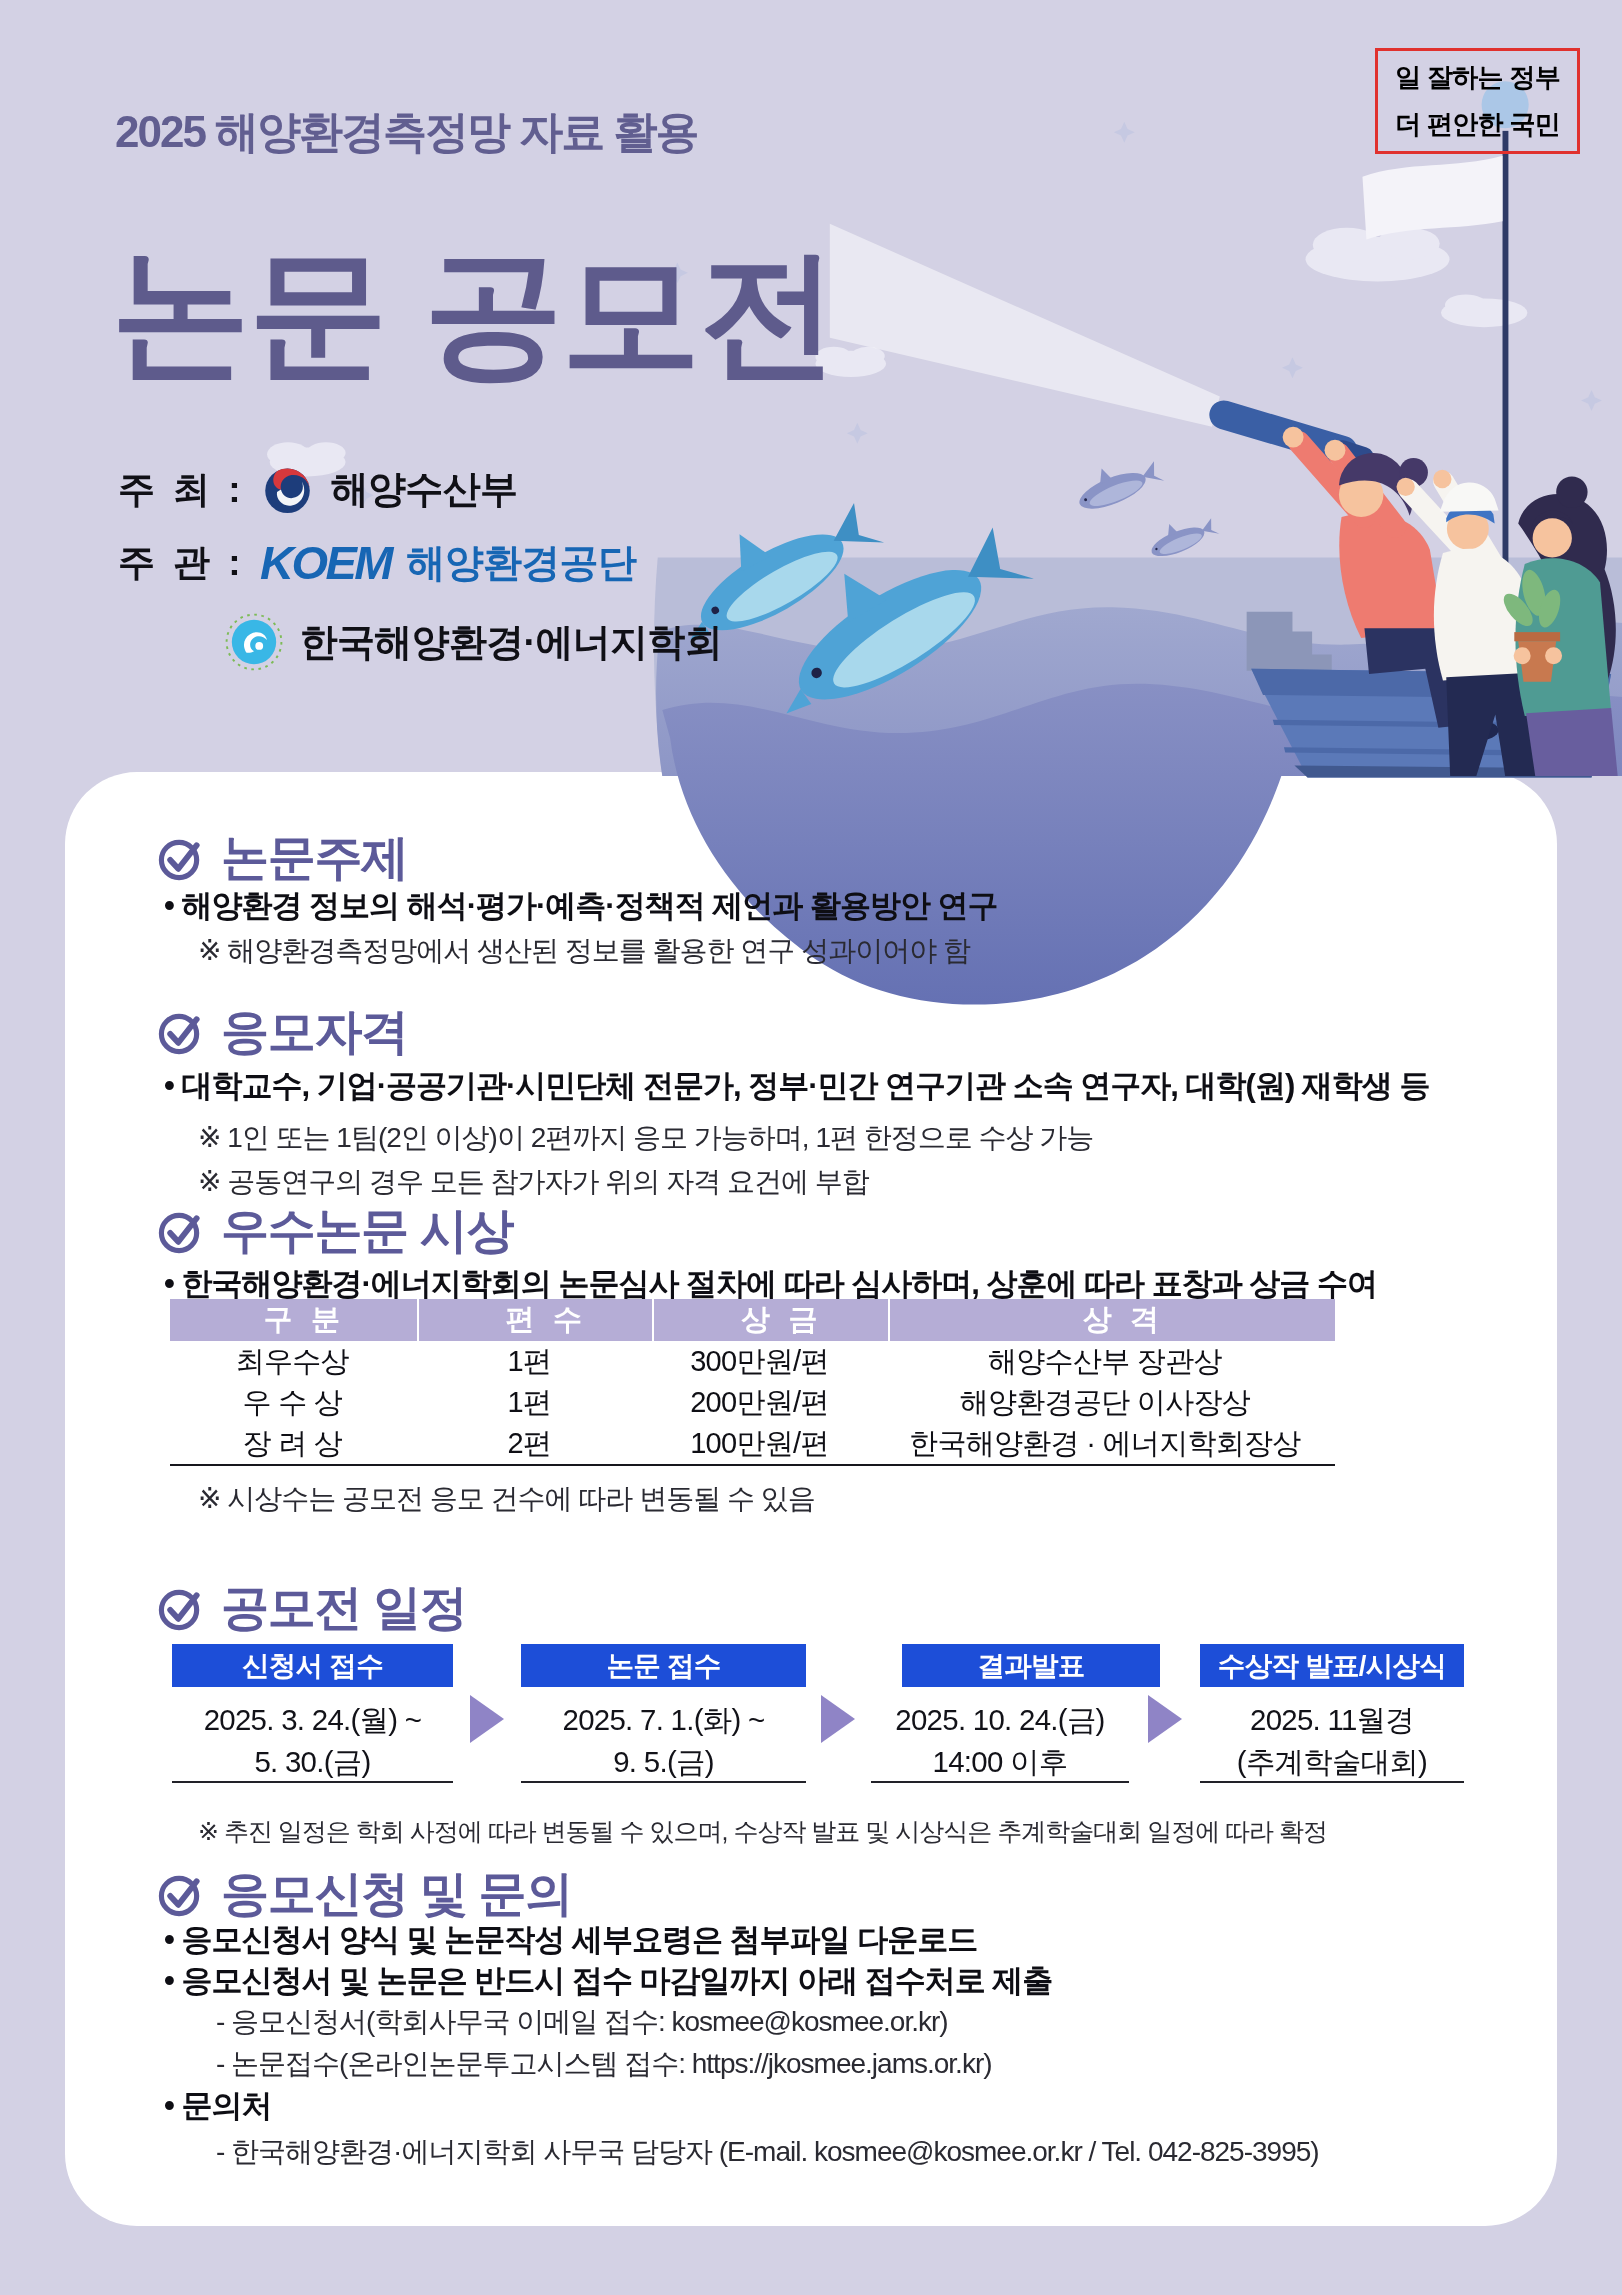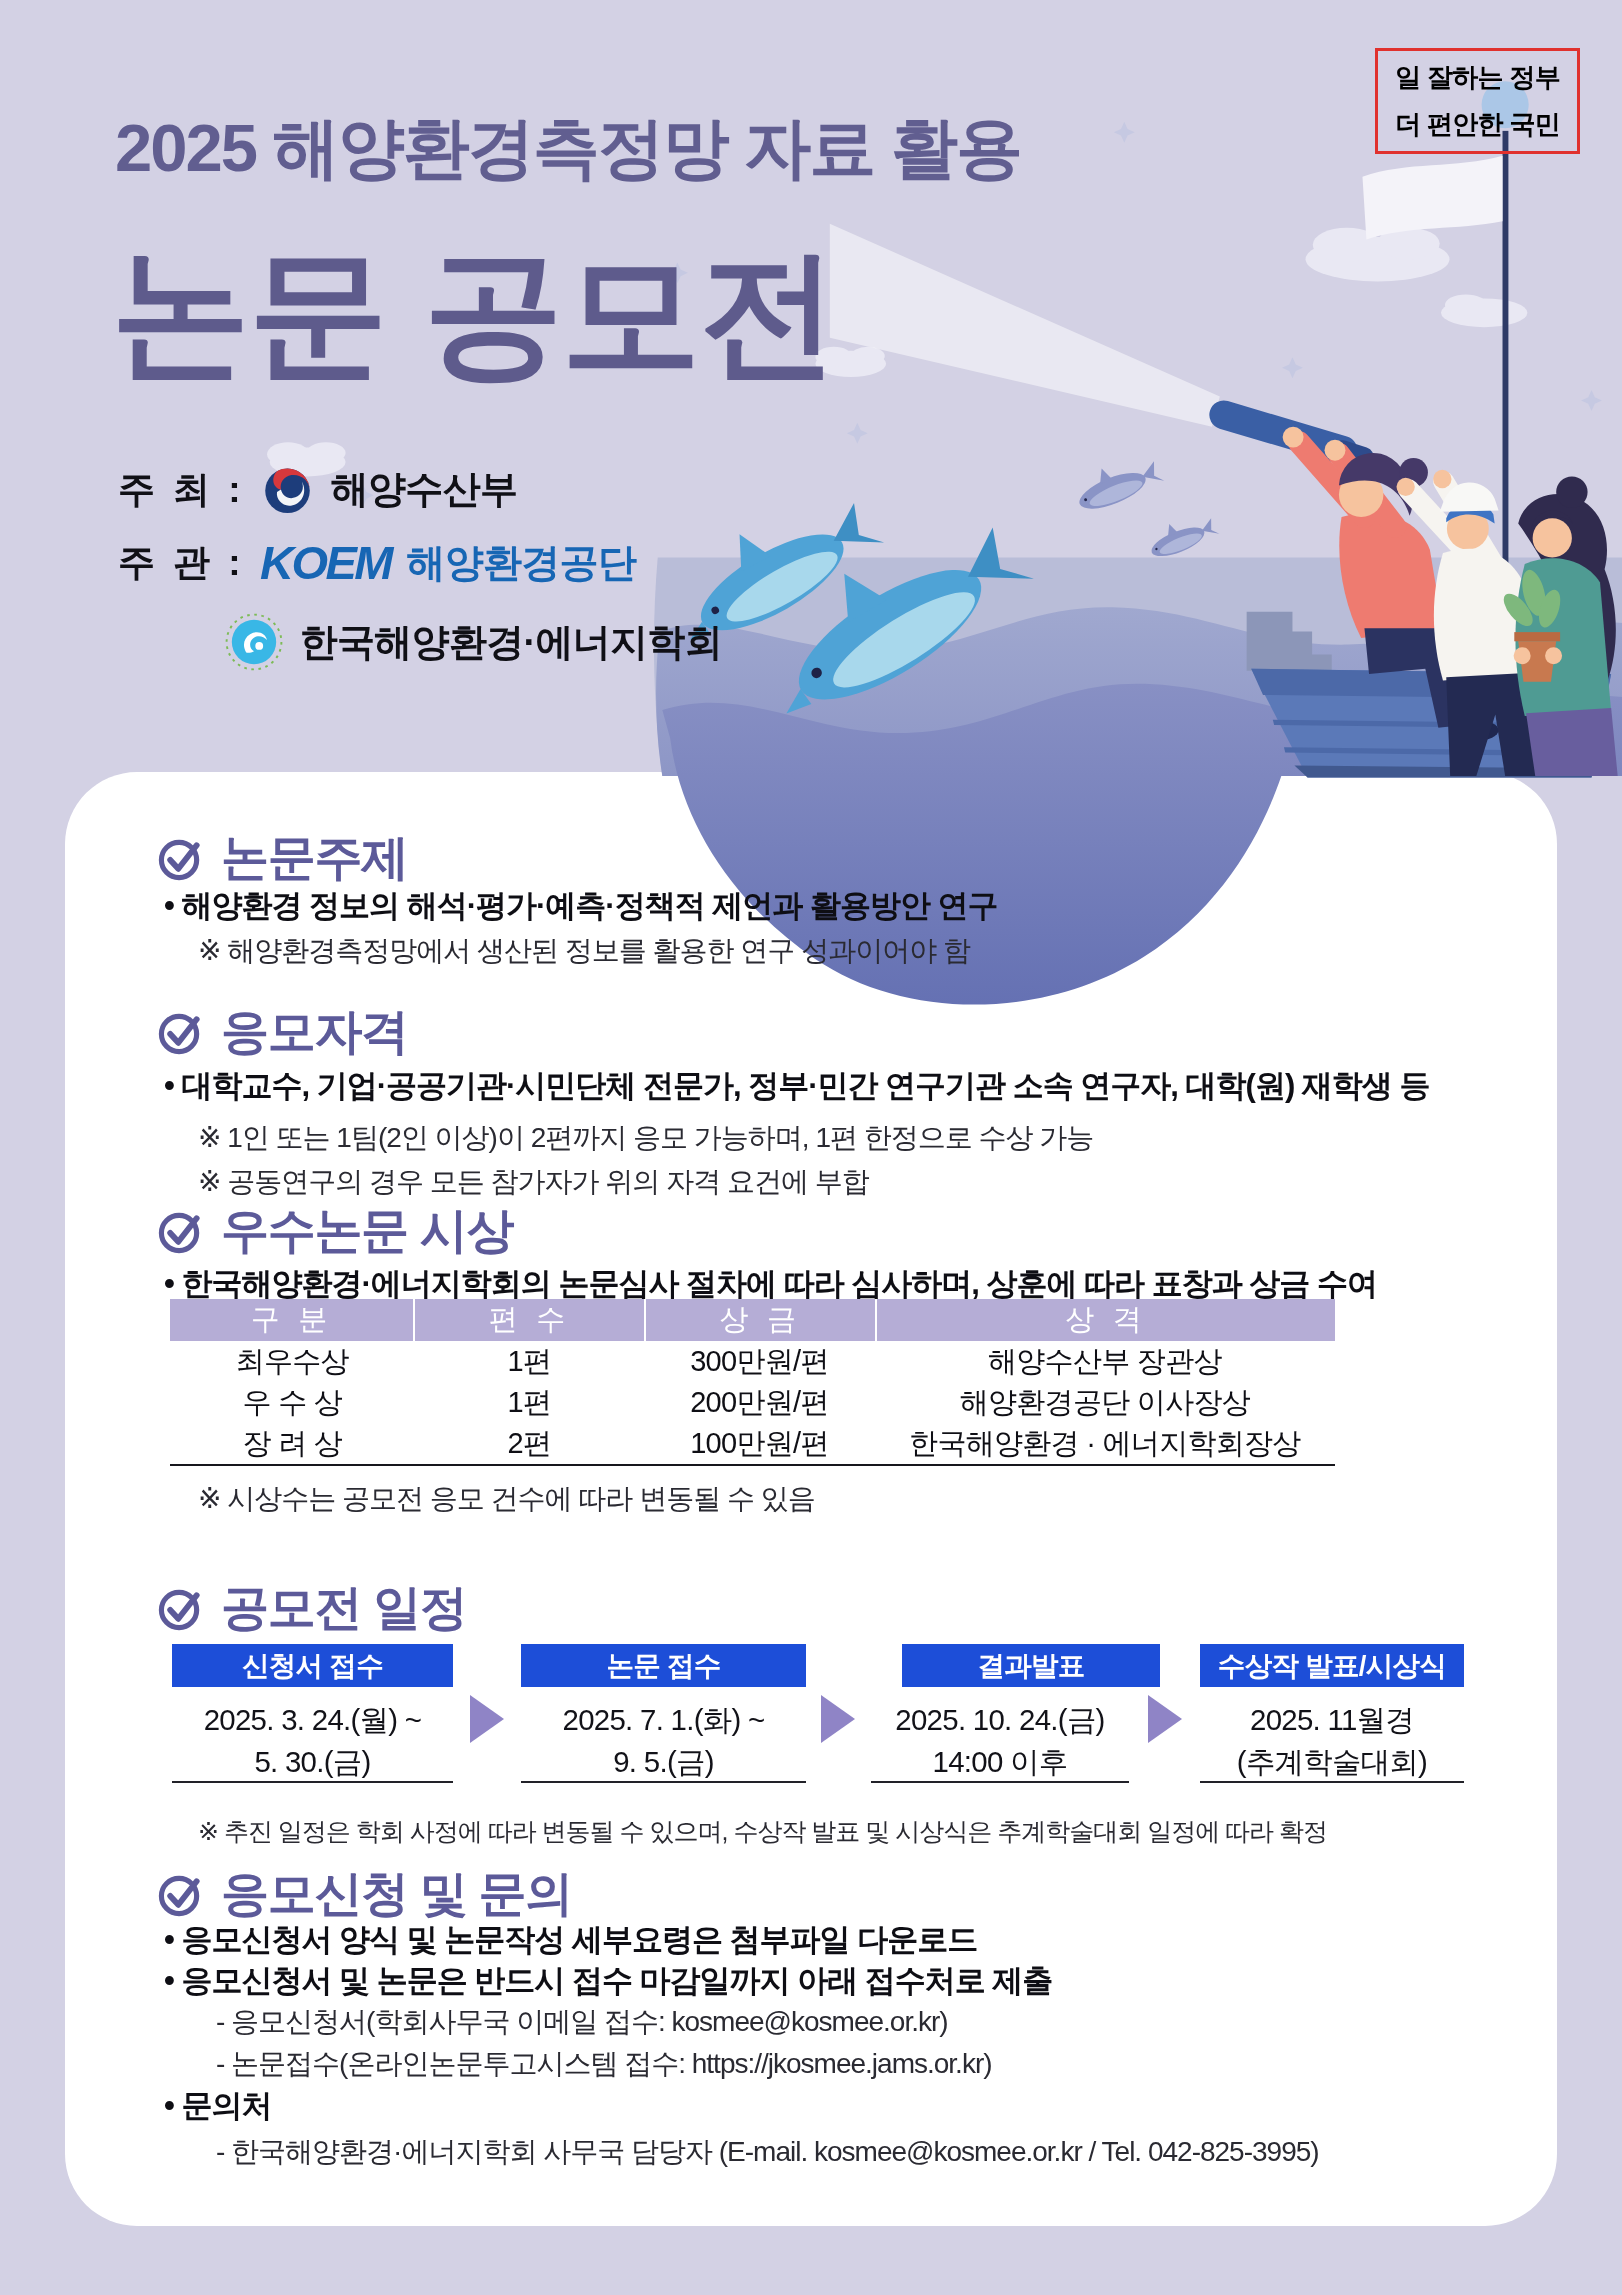--- a/index.html
+++ b/index.html
@@ -21,21 +21,21 @@
   .illu{position:absolute;left:0;top:0;width:1623px;height:1047px;z-index:2;pointer-events:none;}
 
   
   .hdr{position:absolute;z-index:3;white-space:nowrap;}
   .badge{
     top:48px;right:43px;
     border:3.3px solid #E0312E;
     padding:9.2px 17px;display:flex;gap:11.8px;align-items:center;
     font-size:26px;font-weight:900;letter-spacing:-0.7px;flex-direction:column;
   }
-  .subtitle{left:115px;top:103px;font-size:67px;font-weight:800;color:#615E90;letter-spacing:-2px;}
+  .subtitle{left:115px;top:103px;font-size:44px;font-weight:800;color:#615E90;letter-spacing:-2px;}
   .title{left:111px;top:221px;font-size:139px;font-weight:900;color:#5E5B8C;letter-spacing:-1.3px;}
 
   .orgrow{position:absolute;z-index:3;display:flex;align-items:center;gap:15.7px;white-space:nowrap;}
   .orgrow .lbl{font-size:37px;font-weight:800;color:#101016;letter-spacing:3.9px;}
   .orgrow .name{font-size:38px;font-weight:800;color:#101016;letter-spacing:-0.7px;}
   .orgrow .name-blue{font-size:39px;font-weight:800;color:#1766B4;letter-spacing:-0.7px;}
   .koem-word{font-size:47px;font-weight:900;font-style:italic;color:#1766B4;letter-spacing:-2.6px;}
   .row-host{left:118px;top:462px;}
   .row-org1{left:118px;top:535px;}
   .row-org2{left:224px;top:612px;}
@@ -43,23 +43,24 @@
   
   .sec-head{position:absolute;z-index:3;display:flex;align-items:center;gap:17px;white-space:nowrap;}
   .sec-title{font-size:48px;font-weight:800;color:#5C5A99;letter-spacing:-1.3px;}
   .b{position:absolute;z-index:3;font-size:31px;font-weight:800;color:#0E0E14;letter-spacing:-1px;white-space:nowrap;}
   .n{position:absolute;z-index:3;font-size:28px;font-weight:400;color:#2A2A32;letter-spacing:-1px;white-space:nowrap;}
 
   
   .awards{position:absolute;z-index:3;left:170px;top:1299px;width:1165px;border-bottom:2.6px solid #17171D;}
   .t-head{display:flex;height:42px;}
   .t-head .cell{
-    background:#B5ADD6;color:#FFFFFF;font-size:29px;font-weight:400;letter-spacing:5.2px;
+    background:#B5ADD6;color:#FFFFFF;font-size:29px;font-weight:700;letter-spacing:5.2px;
     display:flex;align-items:center;justify-content:center;
     border-right:2.6px solid #FFFFFF;
+    padding-left:22px;
   }
   .t-head .cell:last-child{border-right:none;}
   .t-row{display:flex;height:41px;}
   .t-row .cell{
     font-size:29px;font-weight:400;color:#0F0F15;letter-spacing:-0.7px;
     display:flex;align-items:center;justify-content:center;
   }
   .c1{width:21%;}.c2{width:19.7%;}.c3{width:19.8%;}.c4{width:39.5%;}
 
   

